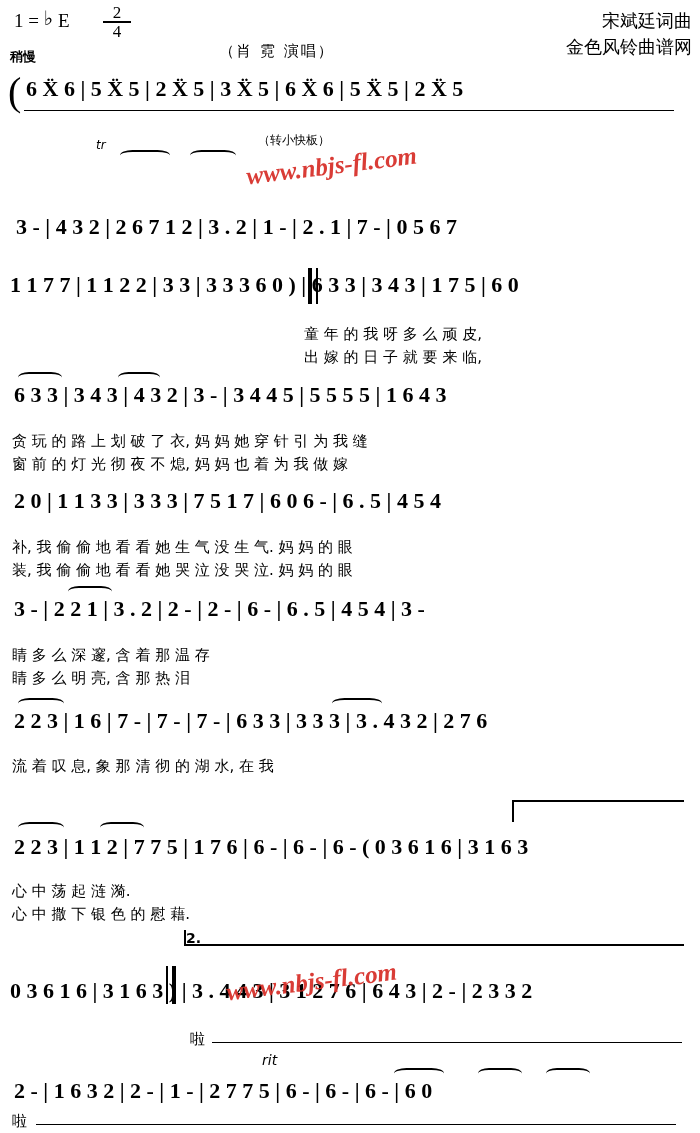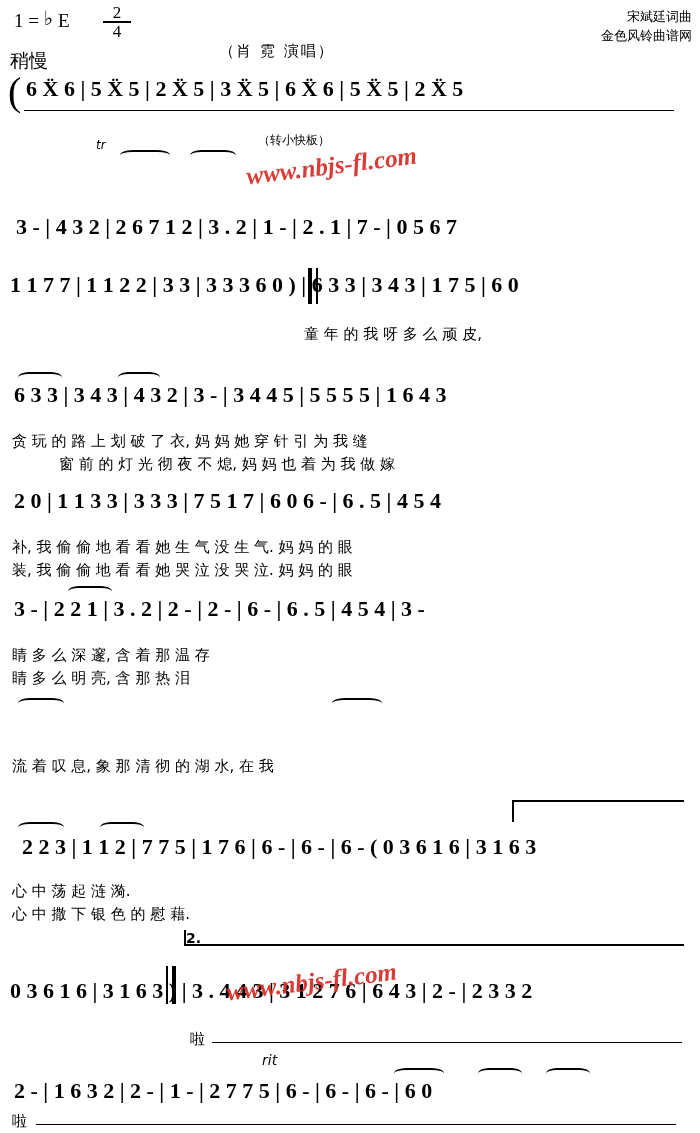--- a/index.html
+++ b/index.html
@@ -26,25 +26,25 @@
     position:absolute; left:0; top:6px; width:700px; text-align:center;
     font-size:31px; font-weight:bold; letter-spacing:5px;
     font-family:"DejaVu Sans", sans-serif;
   }
   .subtitle {
     position:absolute; left:0; top:42px; width:554px; text-align:center;
     font-size:15px; letter-spacing:2px;
     font-family:"DejaVu Sans", sans-serif;
   }
   .credits {
-    position:absolute; right:8px; top:8px; text-align:right; font-size:13px;
+    position:absolute; right:8px; top:8px; text-align:right; font-size:18px;
     line-height:1.45; font-family:"DejaVu Sans", sans-serif;
   }
   .tempo {
-    position:absolute; left:10px; top:48px; font-size:19px; font-weight:normal;
+    position:absolute; left:10px; top:48px; font-size:13px; font-weight:bold;
     font-family:"DejaVu Sans", sans-serif;
   }
 
   
   .t { position:absolute; white-space:nowrap; }
   .num-line {
     font-family:Liberation Serif, serif; font-size:22px; font-weight:bold;
     letter-spacing:0px;
   }
   .lyr {
@@ -96,45 +96,47 @@
   <div class="slur" style="left:120px; top:150px; width:50px;"></div>
   <div class="slur" style="left:190px; top:150px; width:46px;"></div>
   <div class="wm wm1">www.nbjs-fl.com</div>
 
   <div class="t num-line" style="left:16px; top:214px;">3 - | 4 3 2 | 2 6 7 1 2 | 3 . 2 | 1 - | 2 . 1 | 7 - | 0 5 6 7</div>
 
   <div class="t num-line" style="left:10px; top:272px;">1 1 7 7 | 1 1 2 2 | 3 3 | 3 3 3 6 0 ) | 6 3 3 | 3 4 3 | 1 7 5 | 6 0</div>
   <div class="vline" style="left:308px; top:268px; height:36px; width:4px;"></div>
   <div class="vline" style="left:316px; top:268px; height:36px; width:2px;"></div>
   <div class="lyr" style="position:absolute; left:304px; top:325px;">童 年 的 我 呀  多 么 顽 皮,</div>
+  <div class="lyr" style="position:absolute; left:304px; top:348px;">出 嫁 的 日 子  就 要 来 临,</div>
 
   <div class="slur" style="left:18px; top:372px; width:44px;"></div>
   <div class="slur" style="left:118px; top:372px; width:42px;"></div>
   <div class="t num-line" style="left:14px; top:382px;">6 3 3 | 3 4 3 | 4 3 2 | 3 - | 3 4 4 5 | 5 5 5 5 | 1 6 4 3</div>
   <div class="lyr" style="position:absolute; left:12px; top:432px;">贪 玩 的 路 上 划 破 了 衣,   妈 妈 她  穿 针 引   为 我 缝</div>
-  <div class="lyr" style="position:absolute; left:12px; top:455px;margin-left:47px;">窗 前 的 灯 光 彻 夜 不 熄,   妈 妈 也       着 为 我 做   嫁</div>
+  <div class="lyr" style="position:absolute; left:12px; top:455px;">窗 前 的 灯 光 彻 夜 不 熄,   妈 妈 也       着 为 我 做   嫁</div>
 
   <div class="t num-line" style="left:14px; top:488px;">2 0 | 1 1 3 3 | 3 3 3 | 7 5 1 7 | 6 0 6 - | 6 . 5 | 4 5 4</div>
   <div class="lyr" style="position:absolute; left:12px; top:538px;">补,   我 偷 偷 地  看 看 她 生 气 没 生 气.    妈    妈 的 眼</div>
   <div class="lyr" style="position:absolute; left:12px; top:561px;">装,   我 偷 偷 地  看 看 她 哭 泣 没 哭 泣.    妈    妈 的 眼</div>
 
   <div class="slur" style="left:68px; top:586px; width:44px;"></div>
   <div class="t num-line" style="left:14px; top:596px;">3 - | 2 2 1 | 3 . 2 | 2 - | 2 - | 6 - | 6 . 5 | 4 5 4 | 3 -</div>
   <div class="lyr" style="position:absolute; left:12px; top:646px;">睛   多 么   深    邃,            含   着 那 温    存</div>
   <div class="lyr" style="position:absolute; left:12px; top:669px;">睛   多 么   明    亮,            含       那 热    泪</div>
 
   <div class="slur" style="left:18px; top:698px; width:46px;"></div>
   <div class="slur" style="left:332px; top:698px; width:50px;"></div>
+  <div class="t num-line" style="left:14px; top:708px;">2 2 3 | 1 6 | 7 - | 7 - | 7 - | 6 3 3 | 3 3 3 | 3 . 4 3 2 | 2 7 6</div>
   <div class="lyr" style="position:absolute; left:12px; top:757px;">流 着   叹    息,          象  那 清 彻 的 湖        水, 在 我</div>
   <div class="hline" style="left:512px; top:800px; width:172px;"></div>
   <div class="vline" style="left:512px; top:800px; height:22px;"></div>
 
   <div class="slur" style="left:18px; top:822px; width:46px;"></div>
   <div class="slur" style="left:100px; top:822px; width:44px;"></div>
-  <div class="t num-line" style="left:14px; top:834px;margin-left:8px;">2 2 3 | 1 1 2 | 7 7 5 | 1 7 6 | 6 - | 6 - | 6 - ( 0 3 6 1 6 | 3 1 6 3</div>
+  <div class="t num-line" style="left:14px; top:834px;">2 2 3 | 1 1 2 | 7 7 5 | 1 7 6 | 6 - | 6 - | 6 - ( 0 3 6 1 6 | 3 1 6 3</div>
   <div class="lyr" style="position:absolute; left:12px; top:882px;">心 中   荡 起   涟        漪.</div>
   <div class="lyr" style="position:absolute; left:12px; top:905px;">心 中   撒 下   银 色 的  慰    藉.</div>
 
   <div class="cn-sm" style="position:absolute; left:186px; top:930px; font-size:14px; font-weight:bold;">2.</div>
   <div class="hline" style="left:184px; top:944px; width:500px;"></div>
   <div class="vline" style="left:184px; top:930px; height:16px;"></div>
   <div class="t num-line" style="left:10px; top:978px;">0 3 6 1 6 | 3 1 6 3 ) | 3 . 4 4 3 | 3 1 2 7 6 | 6 4 3 | 2 - | 2 3 3 2</div>
   <div class="vline" style="left:166px; top:966px; height:38px; width:2px;"></div>
   <div class="vline" style="left:172px; top:966px; height:38px; width:4px;"></div>
   <div class="wm wm2">www.nbjs-fl.com</div>

